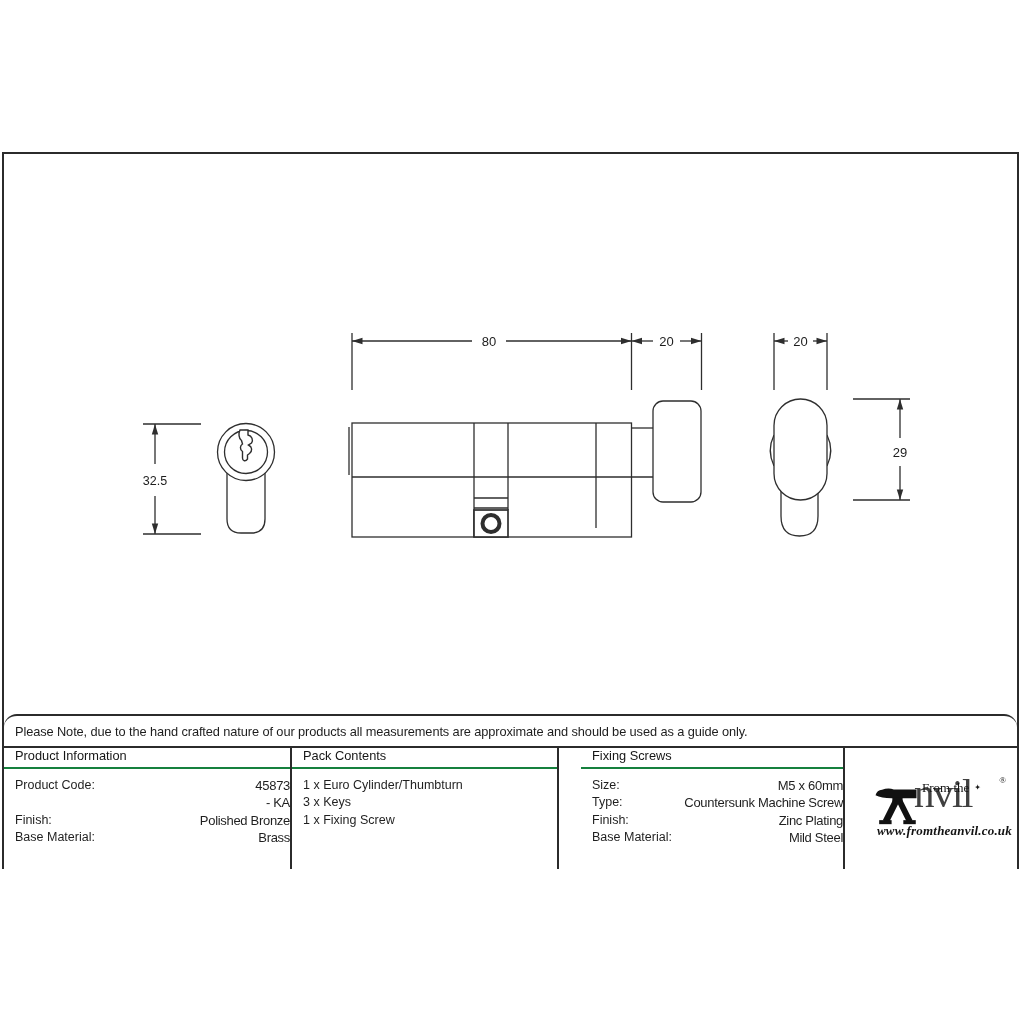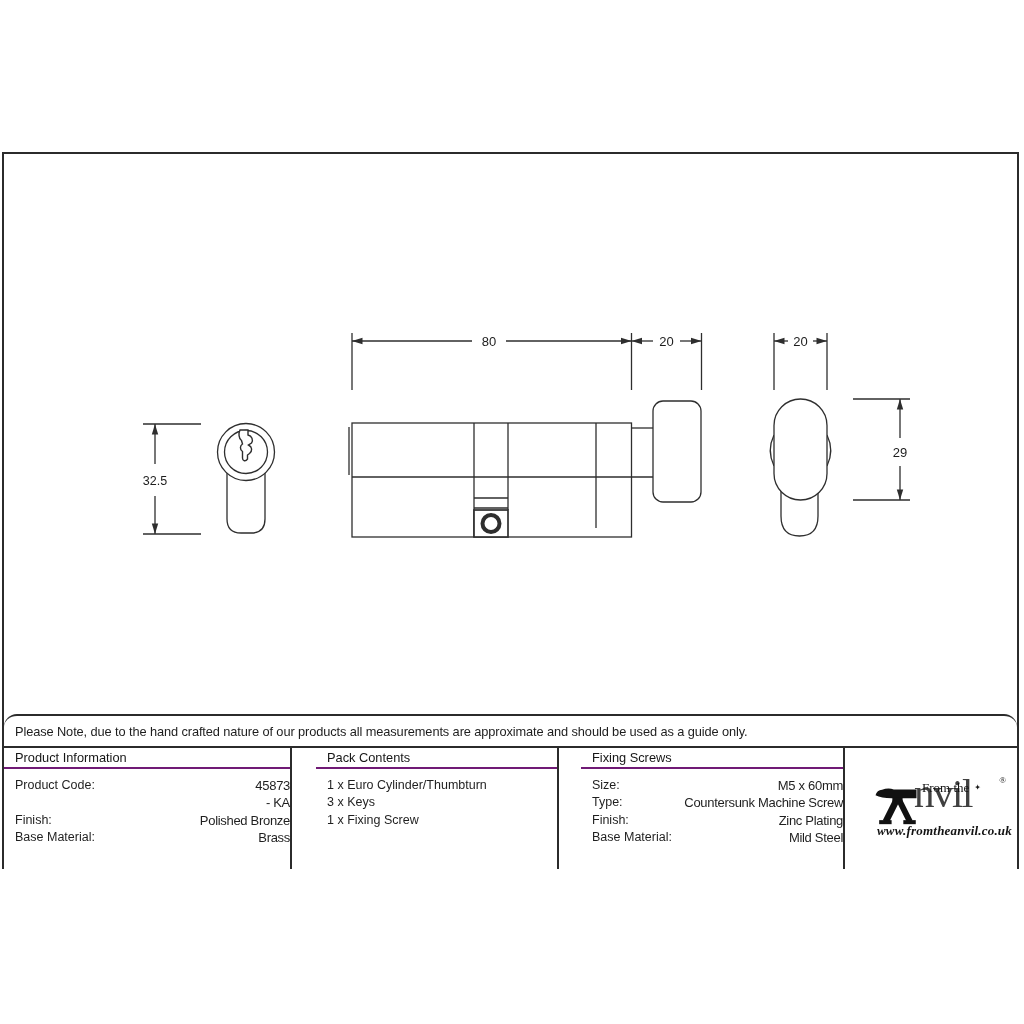--- a/index.html
+++ b/index.html
@@ -12,25 +12,25 @@
 
   .note-bar{box-sizing:border-box;height:32px;border-top:2px solid #2b2b2b;
             display:flex;align-items:center;padding-left:11px;border-radius:13px;}
   .note-text{font-size:12.8px;color:#1d1d1d;letter-spacing:-0.1px;}
 
   .spec-table{box-sizing:border-box;height:123px;border-top:2px solid #2b2b2b;
               display:flex;flex-direction:row;background:#fff;}
   .col{box-sizing:border-box;height:100%;}
   .col-borders{border-right:2px solid #2b2b2b;}
   .col1{width:288px;}
-  .col2{width:267px;padding-left:24px;}
+  .col2{width:267px;}
   .col3{width:286px;padding-left:22px;}
   .col4{flex:1;position:relative;}
-  .col-header{box-sizing:border-box;height:21px;border-bottom:2px solid #701a75;
-              display:flex;align-items:center;padding-left:11px;}
+  .col-header{box-sizing:border-box;height:21px;border-bottom:2px solid #15803d;
+              display:flex;align-items:flex-start;padding-left:11px;}
   .col-header span{font-size:12.8px;color:#161616;}
   .col-body{padding:8px 0 0 11px;}
   .spec-row{display:flex;line-height:17.3px;white-space:nowrap;justify-content:space-between;}
   .spec-label{width:89px;flex:none;font-size:12.5px;}
   .spec-value{font-size:13px;letter-spacing:-0.3px;}
   .pack-item{line-height:17.3px;font-size:12.5px;white-space:nowrap;}
 
   
   .logo-wrap{position:absolute;left:29px;top:30px;width:130px;height:64px;}
   .anvil-icon{position:absolute;left:0;top:7px;}

